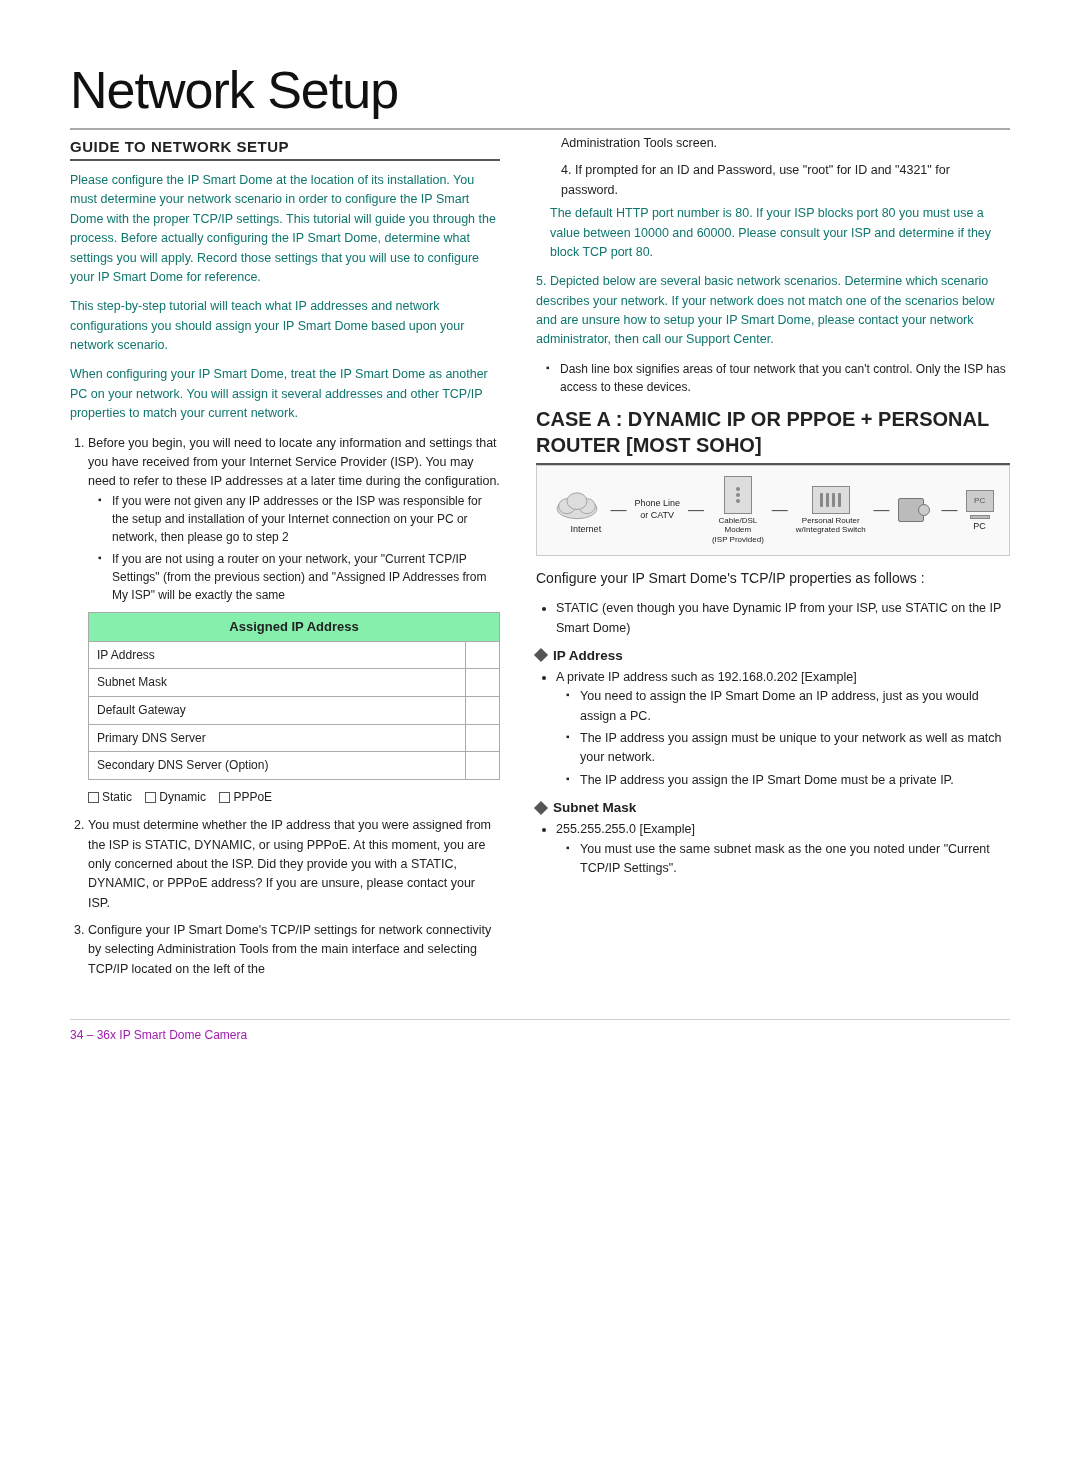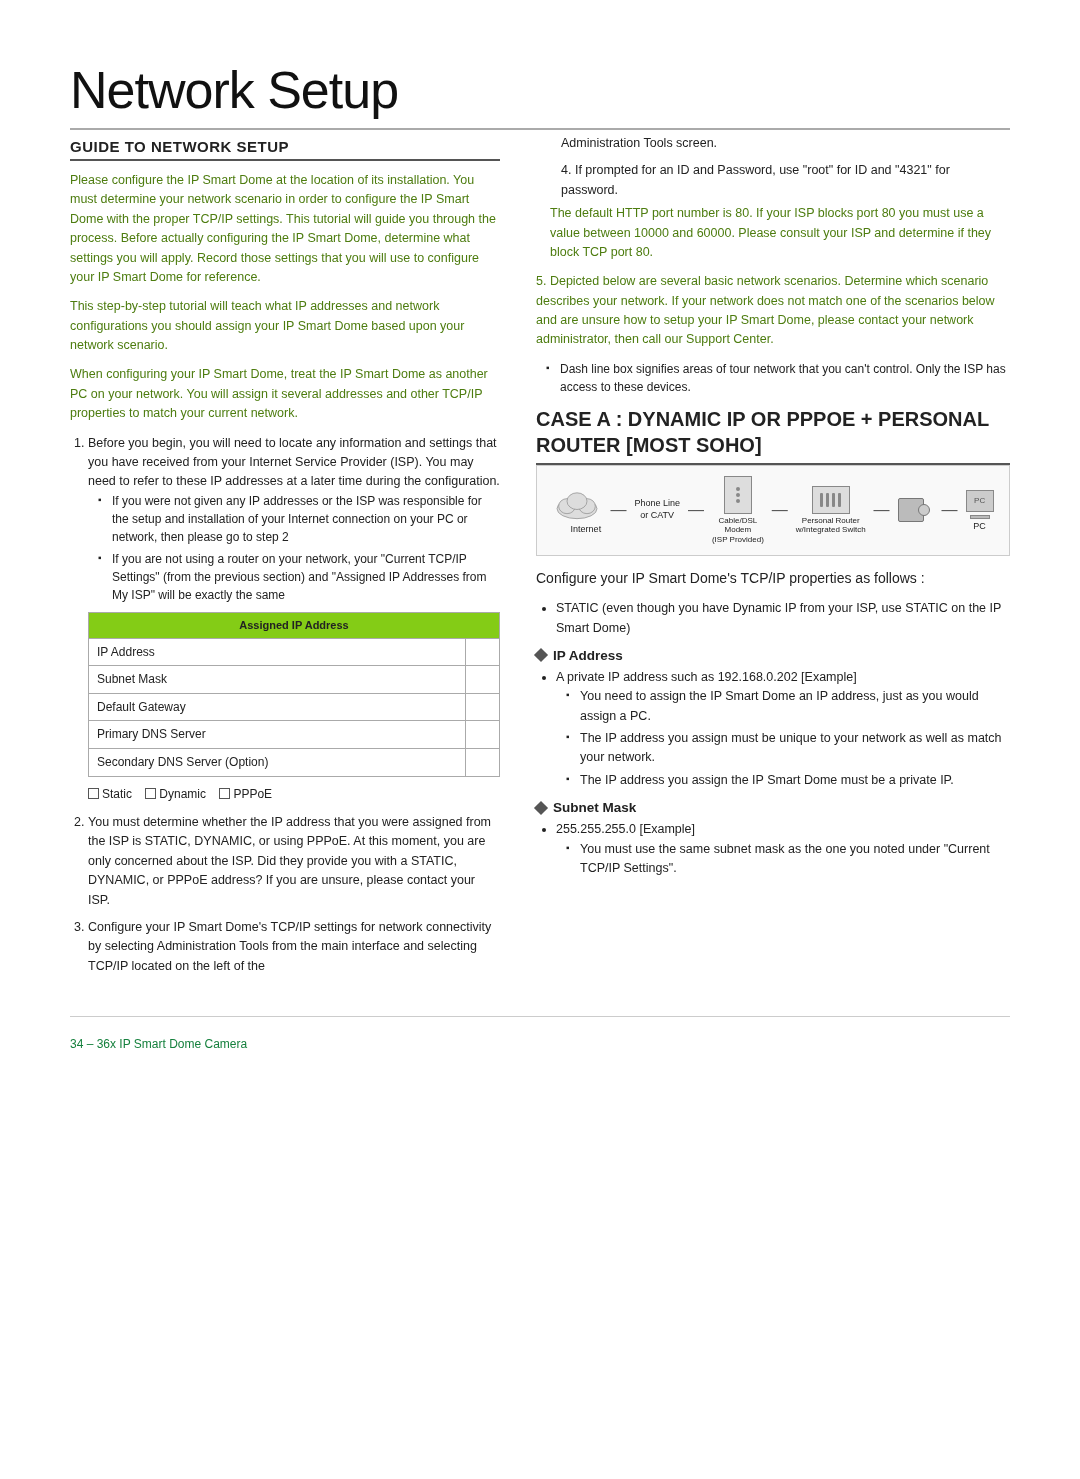--- a/index.html
+++ b/index.html
@@ -39,21 +39,21 @@
       text-transform: uppercase;
       border-bottom: 2px solid #555;
       padding-bottom: 4px;
       margin-bottom: 10px;
       margin-top: 4px;
       letter-spacing: 0.5px;
     }
     .body-text {
       font-size: 12.5px;
       line-height: 1.55;
-      color: #4d7c0f;
+      color: #0f766e;
       margin-bottom: 10px;
     }
     ol {
       margin-left: 18px;
       margin-bottom: 10px;
     }
     ol > li {
       font-size: 12.5px;
       line-height: 1.55;
       margin-bottom: 8px;
@@ -78,26 +78,26 @@
       font-size: 10px;
     }
     .assigned-table {
       width: 100%;
       border-collapse: collapse;
       margin-top: 8px;
       margin-bottom: 8px;
       font-size: 12px;
     }
     .assigned-table th {
-      background: #84cc16;
+      background: #86efac;
       border: 1px solid #aaa;
       padding: 4px 8px;
       text-align: center;
       font-weight: bold;
-      font-size: 11px;
+      font-size: 13px;
     }
     .assigned-table td {
       border: 1px solid #aaa;
       padding: 4px 8px;
       height: 22px;
     }
     .static-line {
       font-size: 12px;
       margin-bottom: 8px;
       margin-top: 4px;
@@ -199,23 +199,23 @@
       margin-left: 20px;
       margin-bottom: 6px;
     }
     ul.bullet-list li {
       font-size: 12.5px;
       line-height: 1.55;
       margin-bottom: 3px;
     }
     .footer-text {
       font-size: 12px;
-      color: #15803d;
+      color: #a21caf;
       margin-top: 30px;
-      padding-top: 20px;
+      padding-top: 8px;
       border-top: 1px solid #ccc;
     }
     .right-num-list {
       margin-left: 25px;
       margin-bottom: 0;
     }
     .right-num-list > li {
       font-size: 12.5px;
       line-height: 1.55;
       margin-bottom: 8px;

